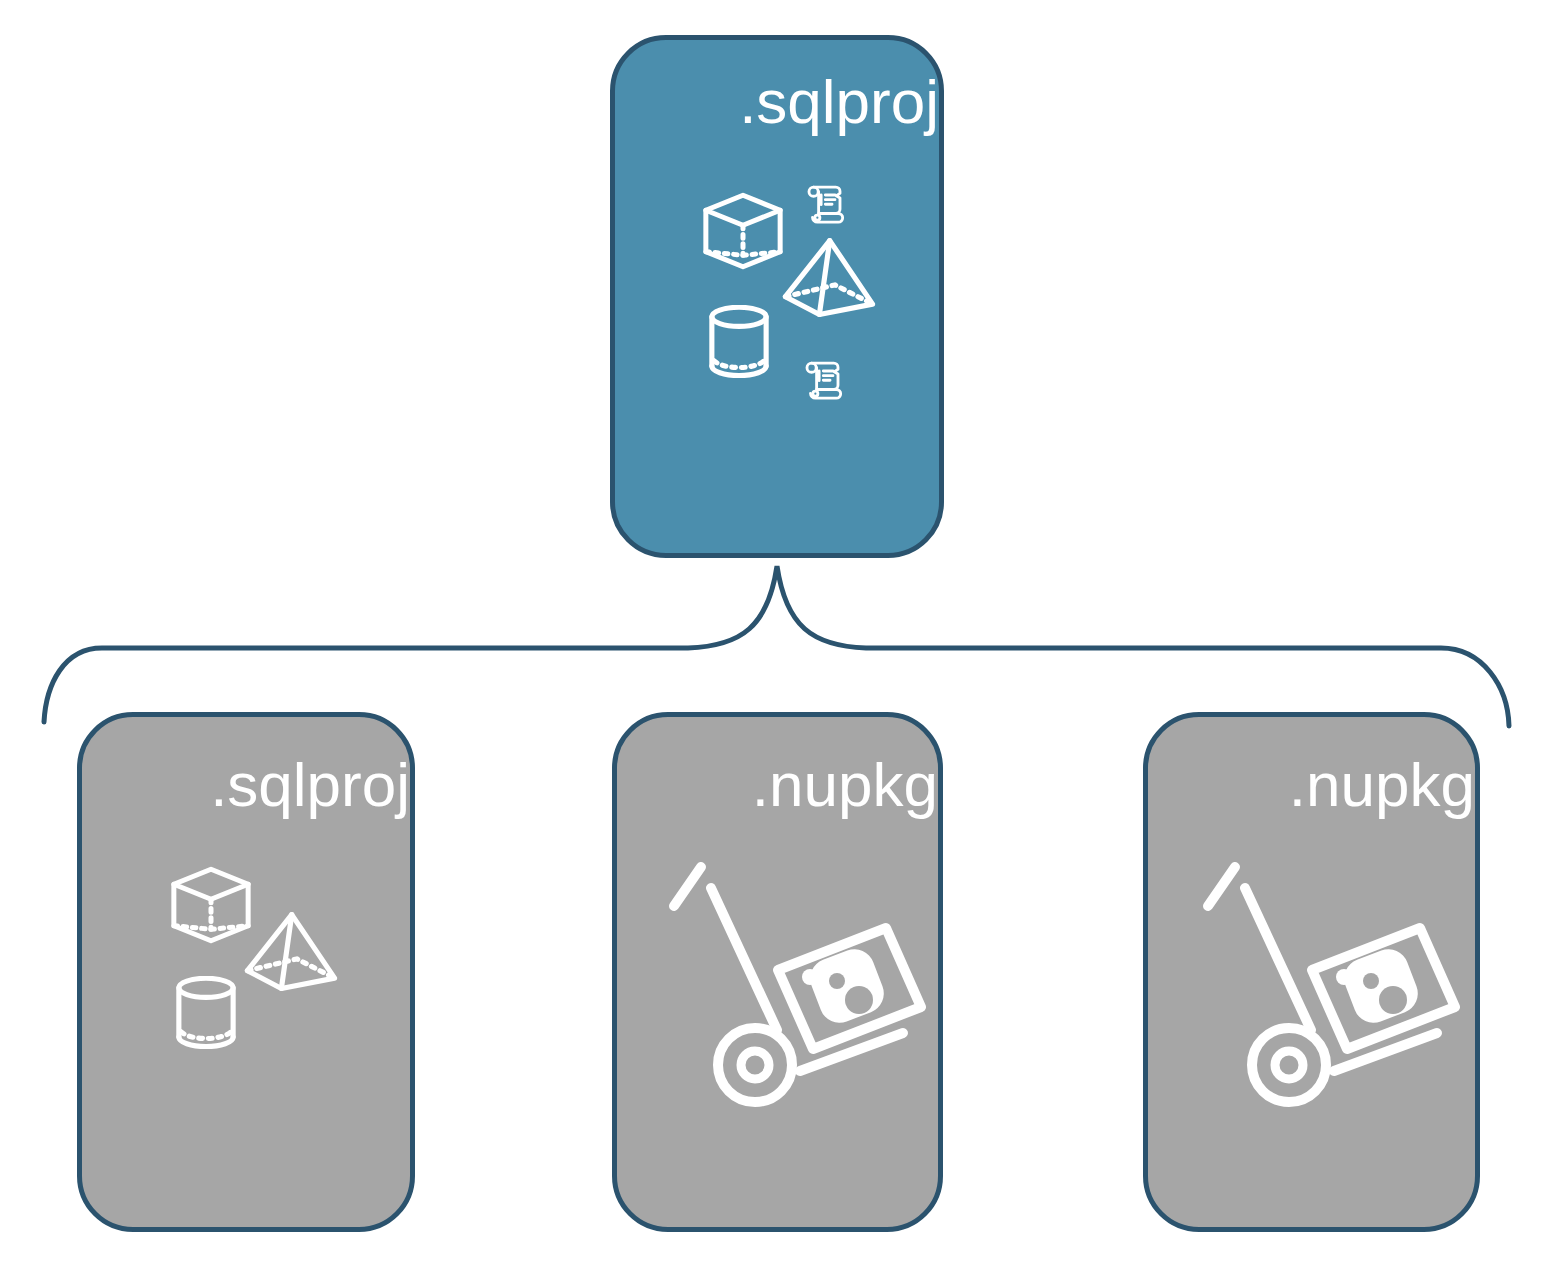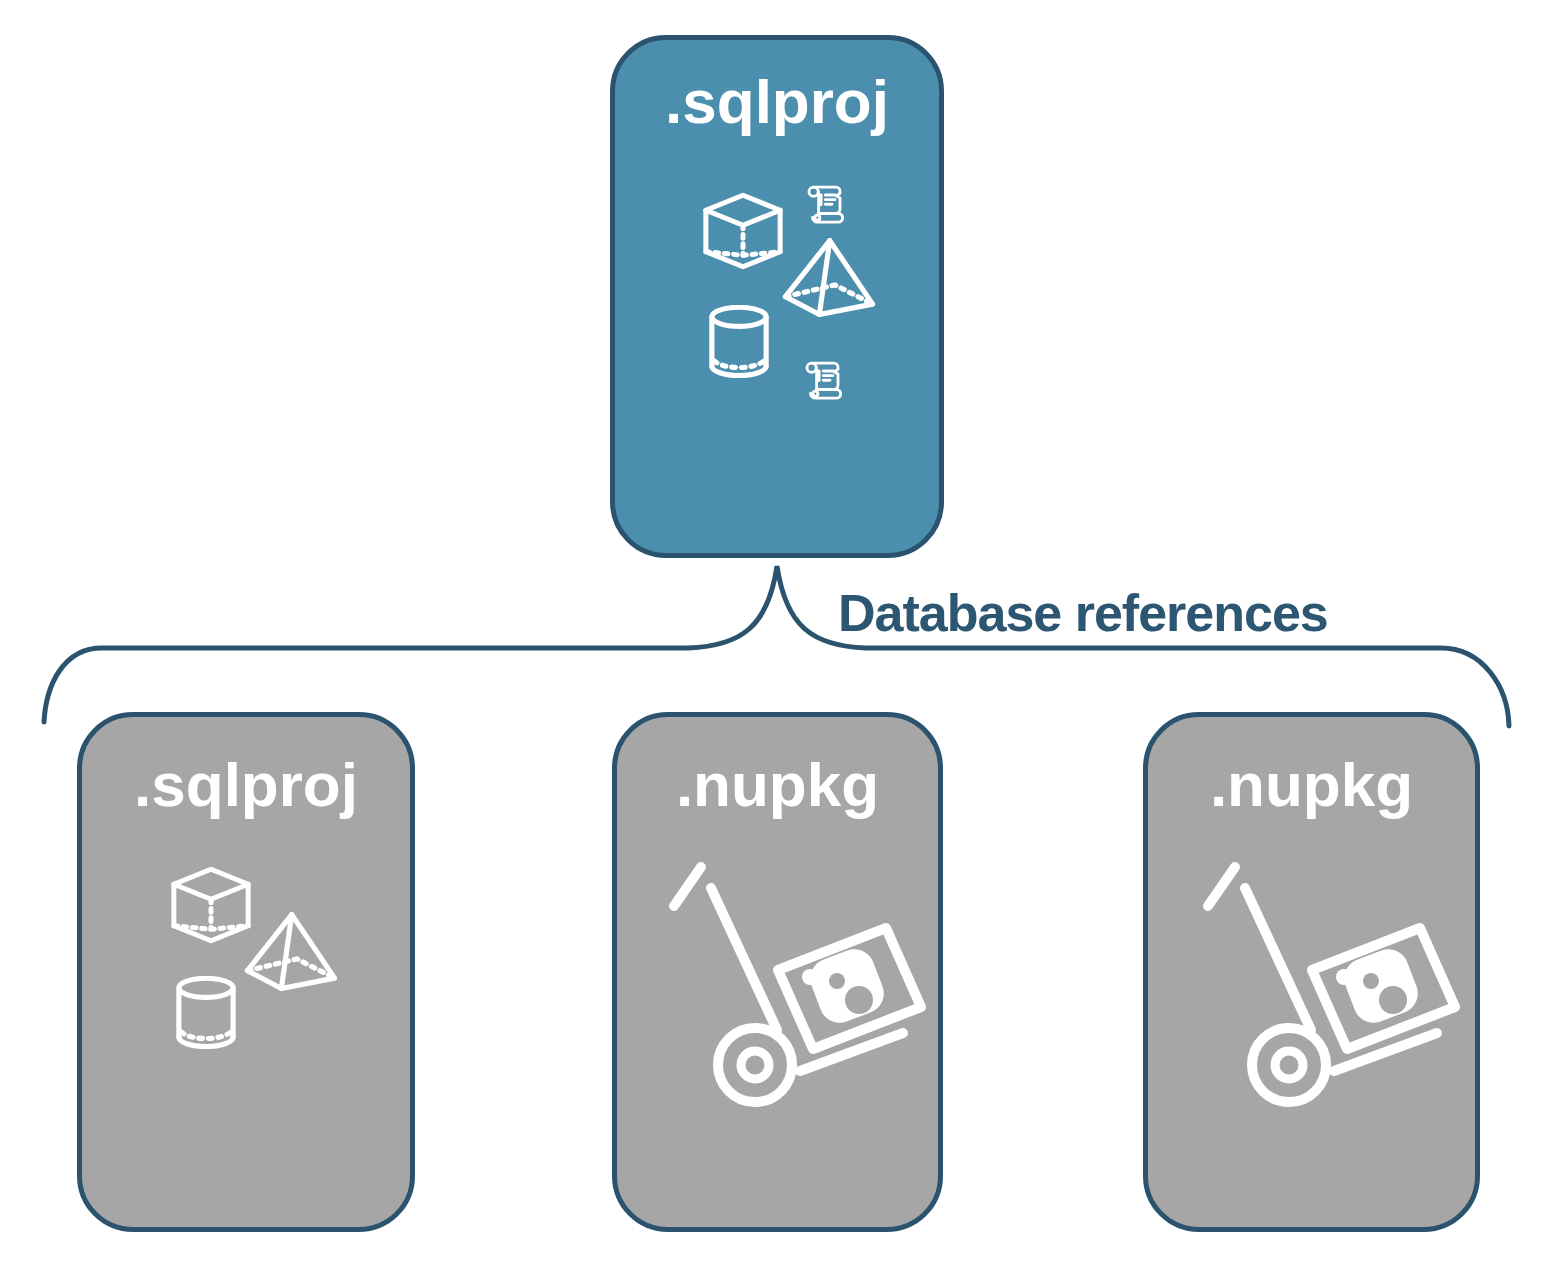--- a/index.html
+++ b/index.html
@@ -9,22 +9,22 @@
   }
   .brace-svg{position:absolute;left:0;top:0;pointer-events:none;}
   .box{
     position:absolute;box-sizing:border-box;
     border:5px solid var(--border,#2b536e);
     border-radius:56px;
   }
   .box.accent{background:var(--accent-fill,#4b8ead);}
   .box.child{background:var(--child-fill,#a6a6a6);}
   .box-title{
-    color:#fff;font-weight:bold;font-size:62px;line-height:1.1;
-    text-align:center;letter-spacing:0px;
+    color:#fff;font-weight:normal;font-size:62px;line-height:1.1;
+    text-align:right;letter-spacing:0px;
   }
   .box.accent .box-title{margin-top:28px;}
   .box.child .box-title{margin-top:34px;}
   .connector-label{
     position:absolute;left:838px;top:583px;
     color:var(--label-text,#2d5672);
     font-weight:bold;font-size:52px;letter-spacing:-1px;white-space:nowrap;
   }
   .icon{position:absolute;color:var(--icon,#ffffff);}
   svg{display:block;}
@@ -32,21 +32,20 @@
 </head>
 <body>
 
 <div class="canvas">
 
   <svg class="brace-svg" width="1566" height="1274" viewBox="0 0 1566 1274">
     <path d="M44 722 C46 684 64 648 102 648 L688 648 C742 646 768 626 777 566
              C786 626 812 646 866 648 L1441 648 C1482 648 1508 686 1509 726" fill="none" stroke="var(--border,#2b536e)" stroke-width="5" stroke-linecap="round"></path>
   </svg>
 
-  <div class="connector-label">Database references</div>
 
   <div class="box accent" style="left:610px;top:35px;width:334px;height:523px;">
     <div class="box-title">.sqlproj</div>
 
     <span class="icon" style="left:185px;top:137px;">
       <svg width="54" height="57" viewBox="0 0 64 68" fill="none" stroke="currentColor" stroke-width="3.4" stroke-linecap="round" stroke-linejoin="round">
         <circle cx="16" cy="17.5" r="5.5"></circle>
         <path d="M16 12 H42.5 a5 5 0 0 1 5 5 v2.5 l-4.5 2.8 4.5 2.8 V38.5 a5 5 0 0 1 -5 5 H22 V17.5"></path>
         <path d="M25 21.5 v11.5"></path>
         <path d="M30 21.5 h11.5 M30 27 h11.5 M30 32.5 h8"></path>

